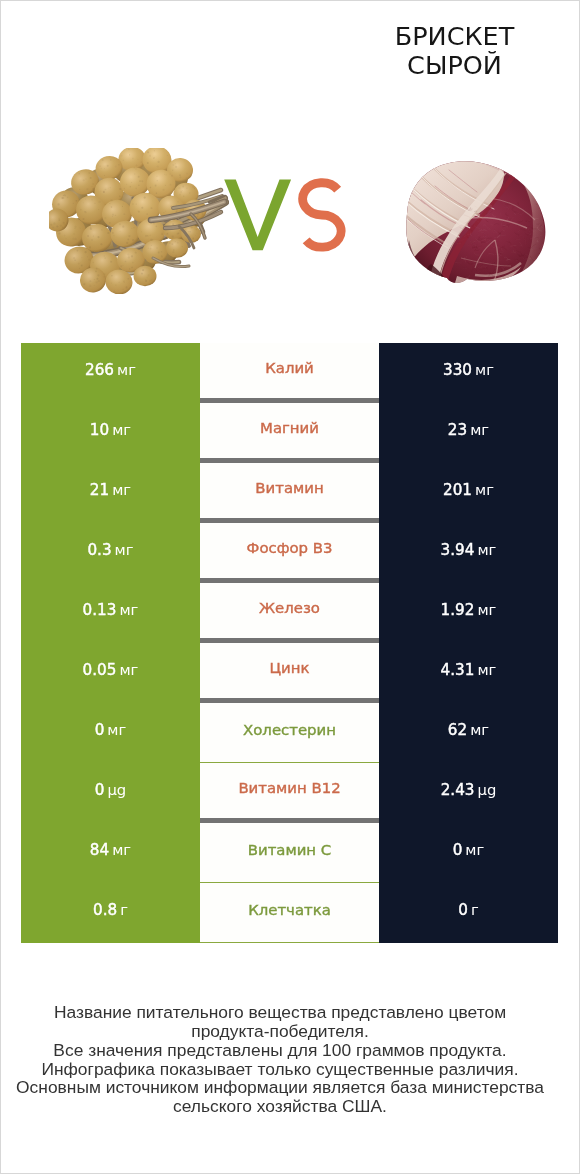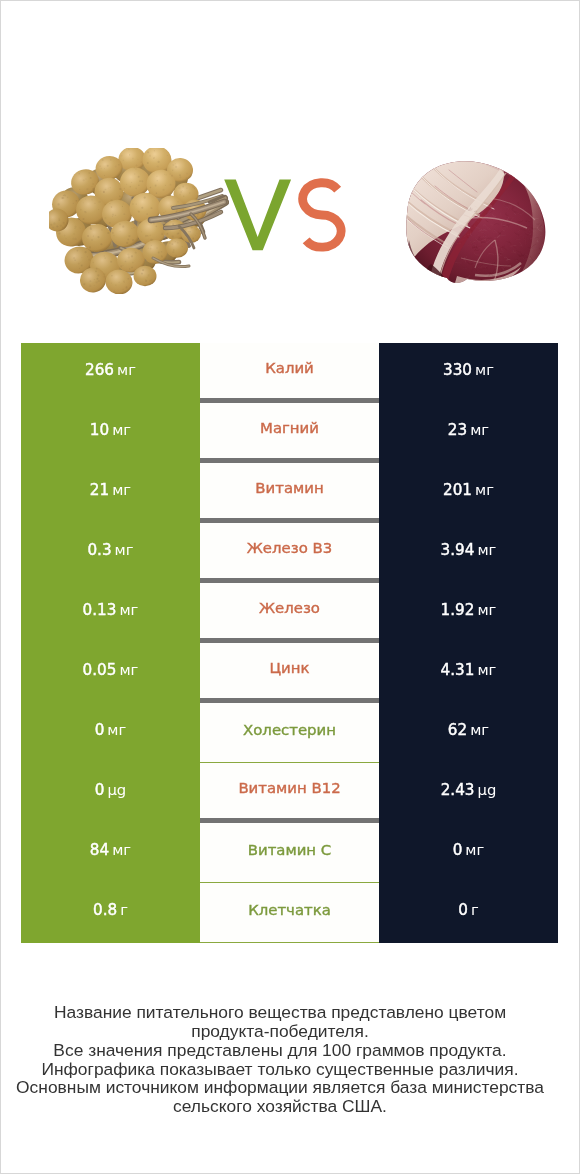--- a/index.html
+++ b/index.html
@@ -40,20 +40,24 @@
   
   .footer{position:absolute;left:0;top:1002px;width:558px;text-align:center;
           font-size:17.4px;line-height:18.85px;color:#333333;}
 </style>
 </head>
 <body>
 
 <div class="page">
 
 
+  <div class="title" id="title-right">
+    <span>БРИСКЕТ</span><br>
+    <span>СЫРОЙ</span>
+  </div>
 
   <svg id="vs-svg" width="126" height="76" viewBox="0 0 126 76">
     <path fill="#7ba52f" d="M1.2,1.6 L12.8,1.6 L34.65,58.92 L56.5,1.6 L68.1,1.6 L39.75,72.3 L29.55,72.3 Z"></path>
     <path fill="#e06f4c" fill-rule="evenodd" stroke="#e06f4c" stroke-width="8.9" stroke-linecap="butt" d="M114.67,11.62 A19.25 16.1 0 1 0 98.90 36.95 A19.25 16.1 0 1 1 83.13 62.28" style="fill:none"></path>
   </svg>
 
   <svg id="prod-left" width="180" height="146" viewBox="0 0 180 146">
       <defs>
         <radialGradient id="lg1" cx="38%" cy="31%" r="82%">
           <stop offset="0" stop-color="#b8a075"></stop>
@@ -1131,21 +1135,21 @@
           <span class="num">201</span>
           <span class="unit">мг</span>
         </div>
       </div>
       <div class="row">
         <div class="cell left">
           <span class="num">0.3</span>
           <span class="unit">мг</span>
         </div>
         <div class="cell mid o">
-          <span>Железо B3</span>
+          <span>Фосфор B3</span>
         </div>
         <div class="cell right">
           <span class="num">3.94</span>
           <span class="unit">мг</span>
         </div>
       </div>
       <div class="row">
         <div class="cell left">
           <span class="num">0.13</span>
           <span class="unit">мг</span>

